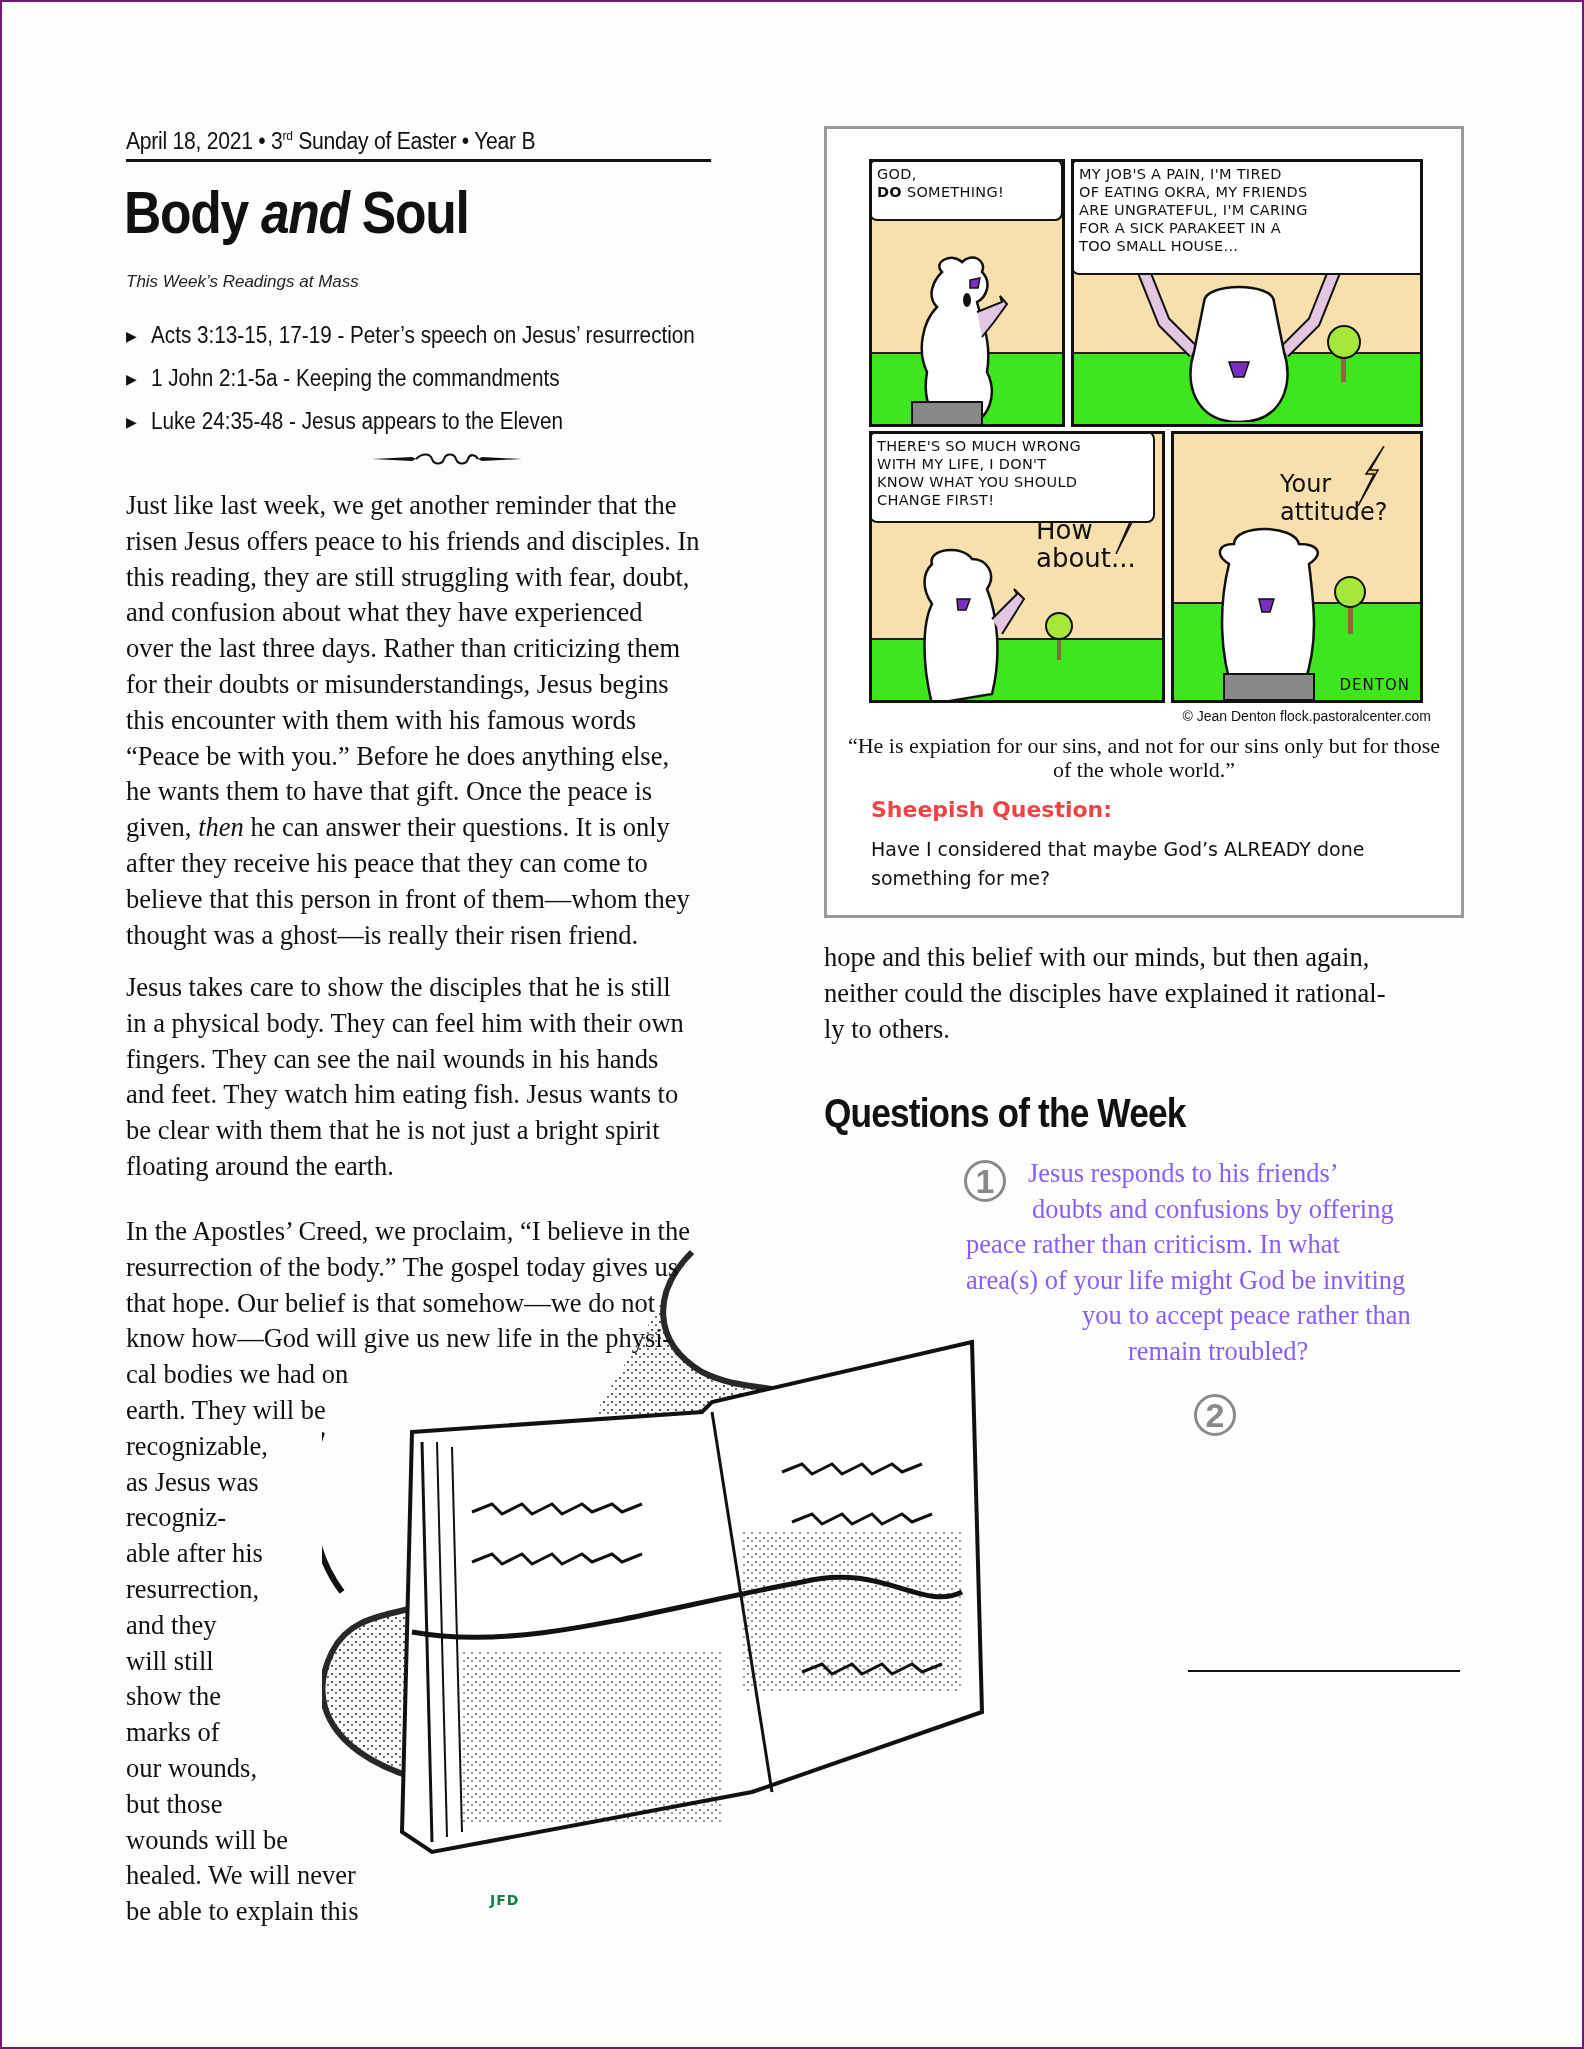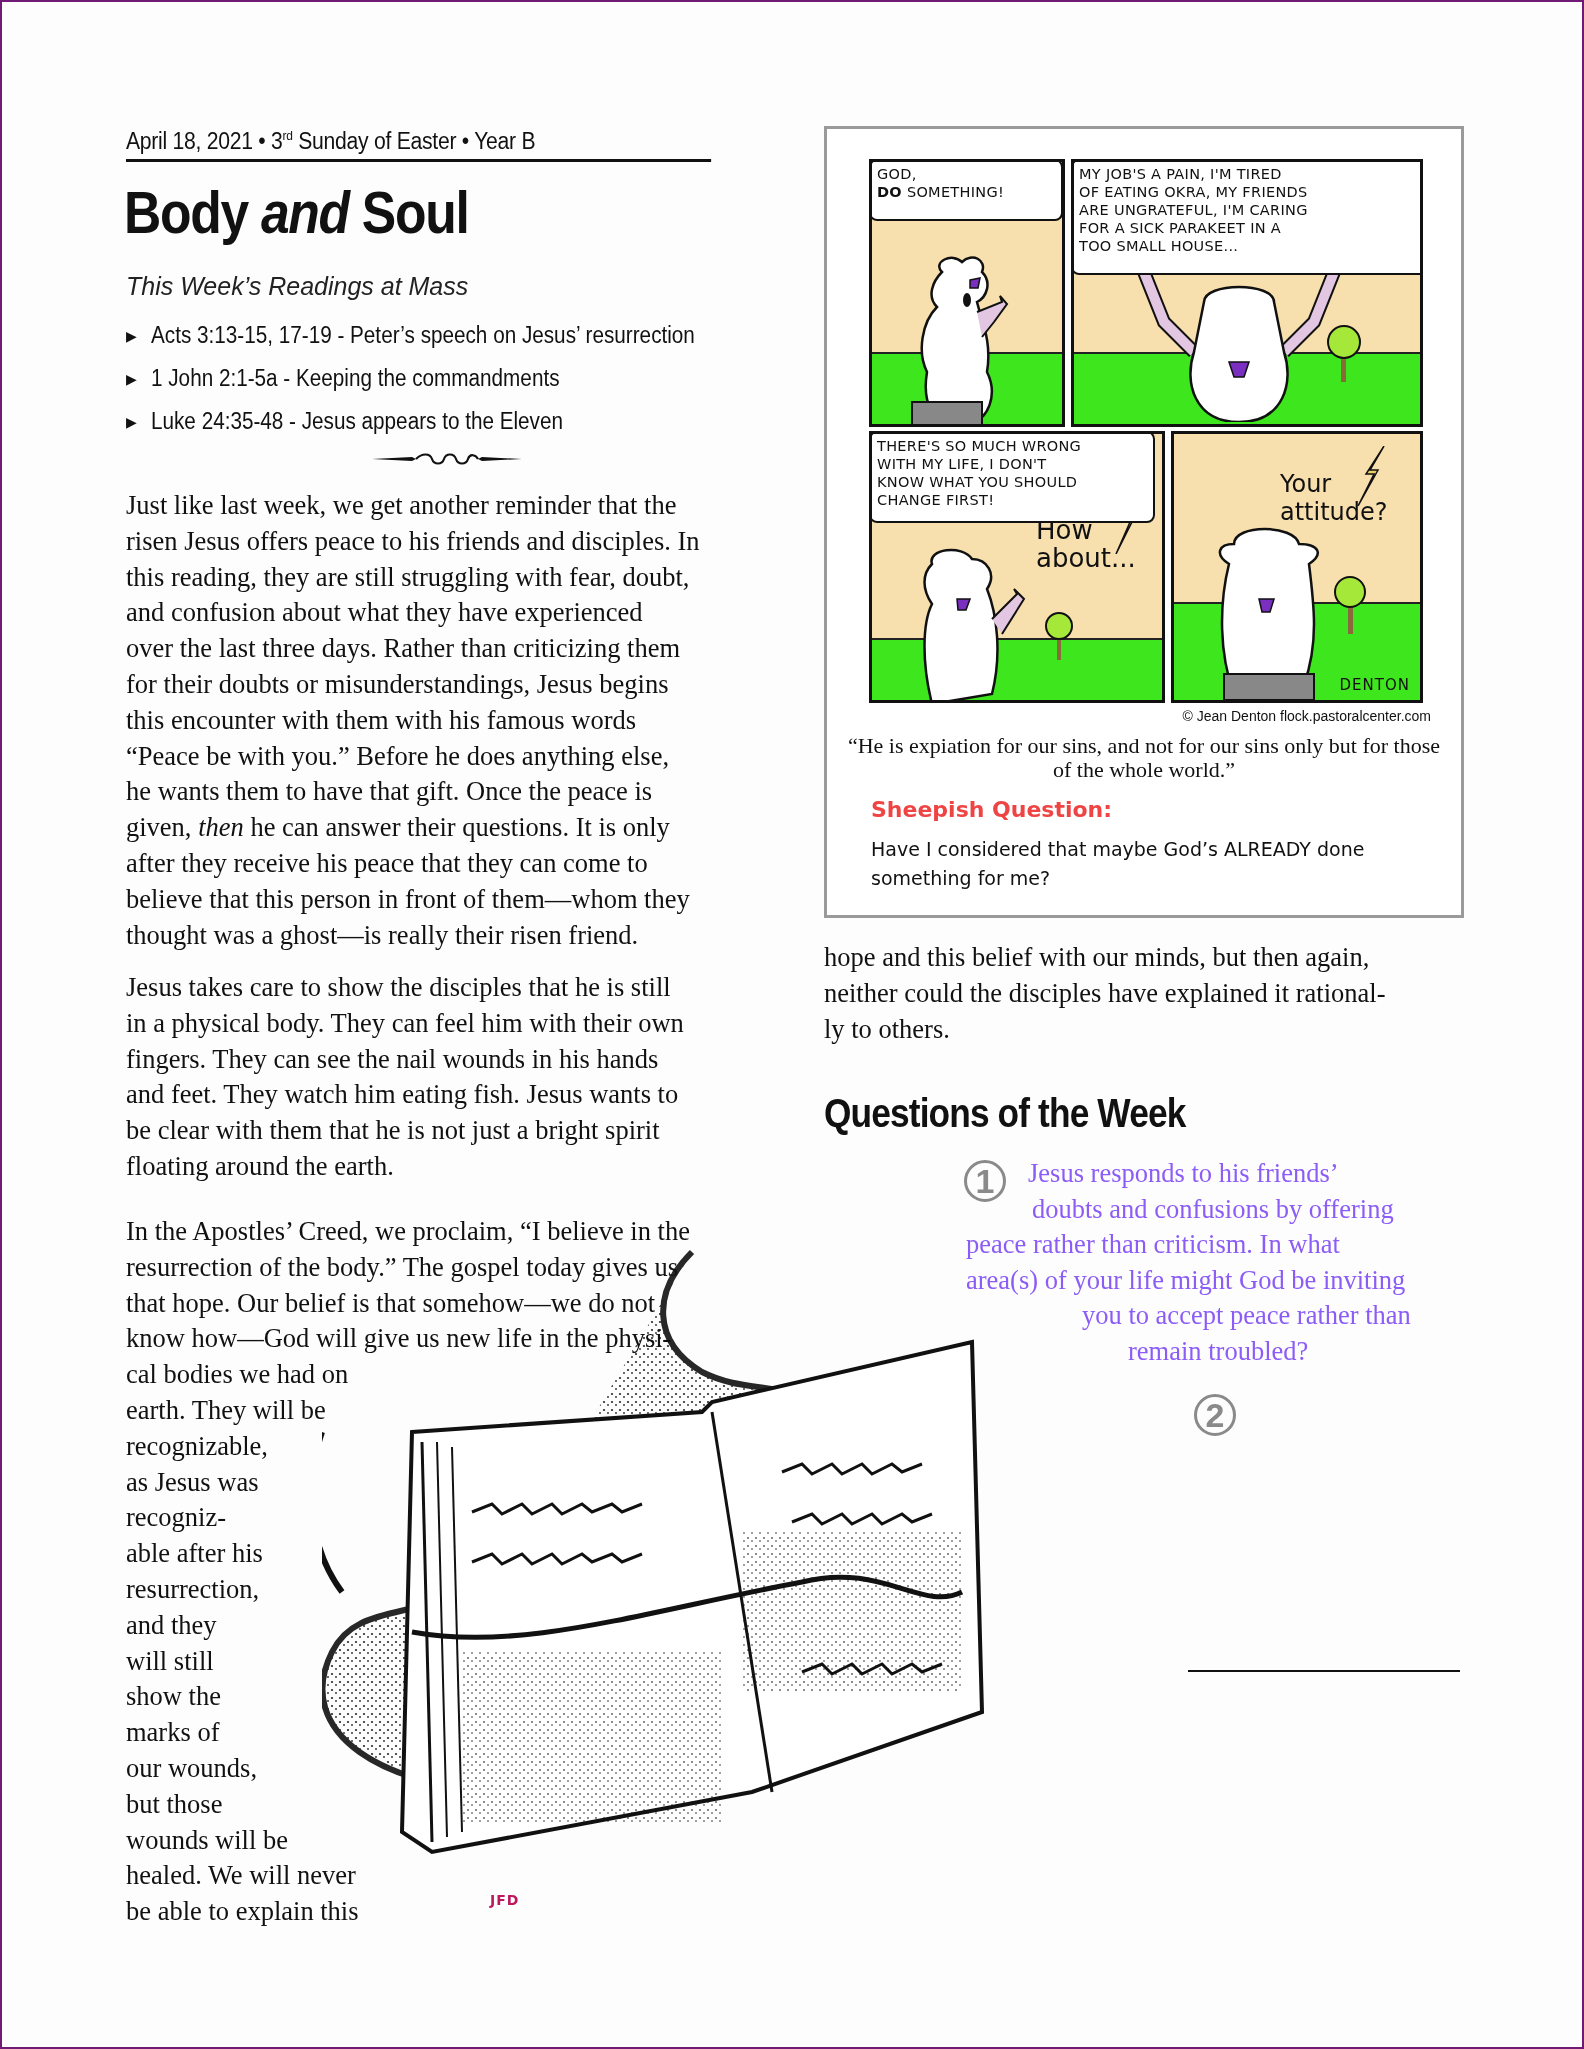--- a/index.html
+++ b/index.html
@@ -18,21 +18,21 @@
   }
   .dateline sup { font-size:13px; }
   .title {
     position:absolute; left:122px; top:176px;
     font-family:"Liberation Sans", sans-serif; font-weight:bold; font-size:60px; color:#111;
     letter-spacing:-1.5px; transform:scaleX(0.86); transform-origin:left;
   }
   .title em { font-style:italic; }
   .readings-head {
     position:absolute; left:124px; top:270px;
-    font-family:"Liberation Sans", sans-serif; font-style:italic; font-size:25px; color:#222;
+    font-family:"Liberation Sans", sans-serif; font-style:italic; font-size:17px; color:#222;
   }
   .readings { position:absolute; left:124px; top:312px; width:660px; margin:0; padding:0; list-style:none; }
   .readings li {
     font-family:"Liberation Sans", sans-serif; font-size:23px; color:#111;
     height:43px; display:flex; align-items:center;
   }
   .readings li .tri { font-size:14px; margin-right:14px; }
   .readings li .txt { display:inline-block; transform:scaleX(0.9); transform-origin:left; white-space:nowrap; }
   .flourish { position:absolute; left:370px; top:449px; width:150px; height:16px; }
 
@@ -99,21 +99,21 @@
   .copyright-rule { position:absolute; left:1186px; top:1668px; width:272px; border-top:2px solid #111; }
   .copyright {
     position:absolute; left:1150px; top:1680px; width:320px;
     font-family:"Liberation Serif", serif; font-style:italic; font-size:19.5px; line-height:28px; color:#111;
   }
   .copyright .cl { display:block; }
   .copyright b { font-weight:bold; }
 
   
   .book-art { position:absolute; left:320px; top:1230px; width:800px; height:700px; }
-  .jfd { position:absolute; left:488px; top:1890px; font-family:"DejaVu Sans", sans-serif; font-weight:bold; font-size:14px; color:#be185d; letter-spacing:1px; }
+  .jfd { position:absolute; left:488px; top:1890px; font-family:"DejaVu Sans", sans-serif; font-weight:bold; font-size:14px; color:#15803d; letter-spacing:1px; }
 </style>
 </head>
 <body>
 
 <div class="page">
 
   <div class="dateline">
     <span>April 18, 2021</span>
     <span>•</span>
     <span>3</span><sup>rd</sup>

